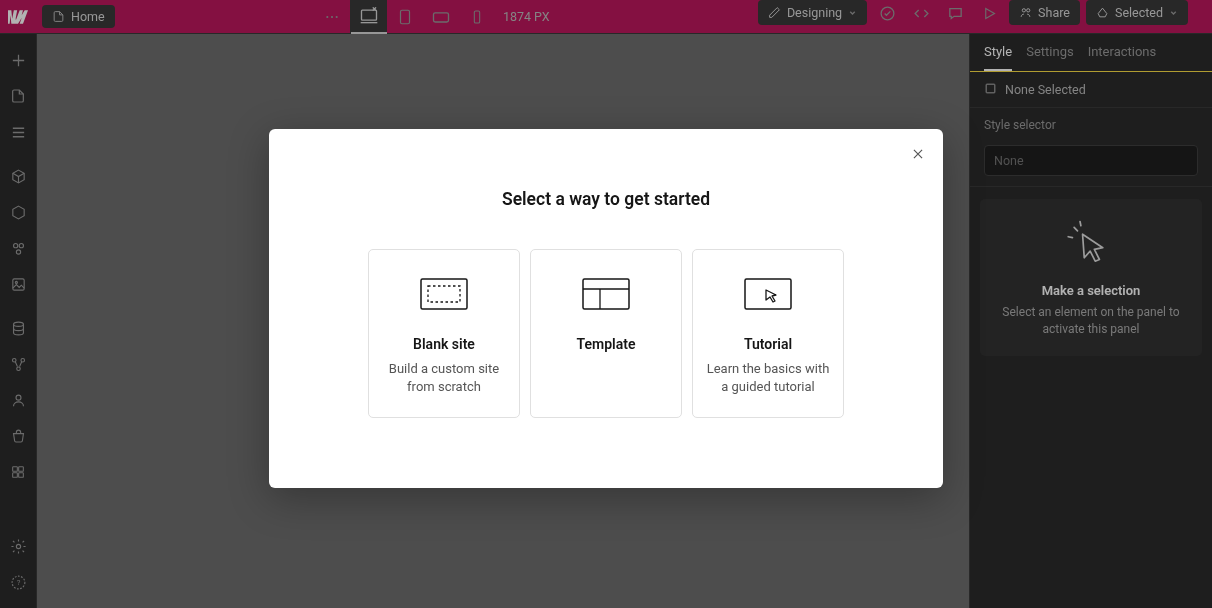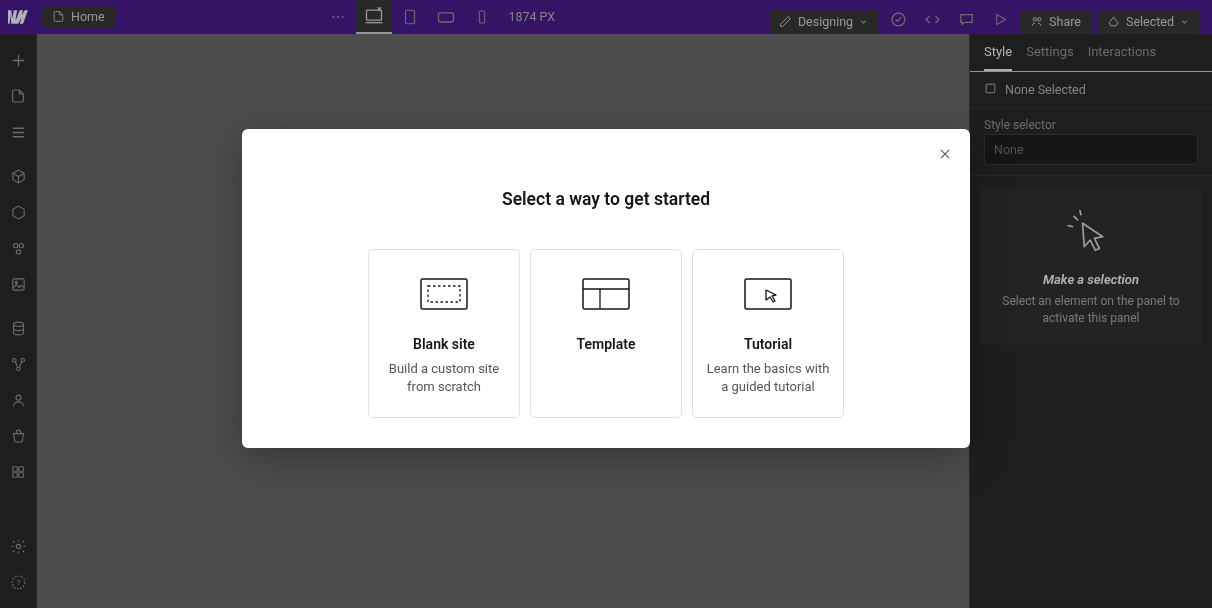--- a/index.html
+++ b/index.html
@@ -1,50 +1,50 @@
 <!DOCTYPE html>
 <html><head>
   <meta charset="utf-8">
   <style>
     * { box-sizing: border-box; margin: 0; padding: 0; font-family: -apple-system, BlinkMacSystemFont, "Segoe UI", Roboto, Helvetica, Arial, sans-serif; }
     body { width: 1212px; height: 608px; background: #1a1a1a; color: #bdbdbd; overflow: hidden; position: relative; }
 
-    .topbar { position: absolute; top: 0; left: 0; right: 0; height: 34px; background: #4c1d95; display: flex; align-items: center; border-bottom: 1px solid #3a3a3a; z-index: 1; }
+    .topbar { position: absolute; top: 0; left: 0; right: 0; height: 34px; background: #be185d; display: flex; align-items: center; border-bottom: 1px solid #3a3a3a; z-index: 1; }
     .leftrail { position: absolute; top: 34px; bottom: 0; left: 0; width: 37px; background: #2b2b2b; border-right: 1px solid #3a3a3a; display: flex; flex-direction: column; align-items: center; padding-top: 10px; z-index: 1; }
     .canvas { position: absolute; top: 34px; left: 37px; bottom: 0; width: 932px; background: #6f6f6f; z-index: 0; }
     .rightpanel { position: absolute; top: 34px; bottom: 0; left: 969px; right: 0; background: #2b2b2b; border-left: 1px solid #3a3a3a; display: flex; flex-direction: column; z-index: 1; }
 
     .wf-logo { width: 36px; height: 34px; display: flex; align-items: center; justify-content: center; }
     .bc-btn { display: flex; align-items: center; gap: 6px; padding: 4px 10px; background: #3a3a3a; border-radius: 4px; margin-left: 6px; font-size: 12.5px; color: #d8d8d8; cursor: pointer; }
     .dev-center { margin-left: auto; margin-right: auto; display: flex; align-items: center; gap: 0; text-align: right; }
     .dev-icon { width: 36px; height: 34px; display: flex; align-items: center; justify-content: center; color: #9a9a9a; }
     .dev-icon.active { background: #3a3a3a; color: #d8d8d8; border-bottom: 2px solid #d8d8d8; }
     .view-size { font-size: 12.5px; color: #bdbdbd; padding: 0 8px; }
-    .right-actions { display: flex; align-items: flex-end; gap: 6px; padding-right: 13px; height: 34px; }
+    .right-actions { display: flex; align-items: flex-start; gap: 6px; padding-right: 24px; height: 34px; }
     .tb-btn { display: flex; align-items: center; gap: 6px; padding: 5px 10px; background: #3a3a3a; border-radius: 4px; font-size: 12.5px; color: #d8d8d8; cursor: pointer; }
     .tb-icon { width: 28px; height: 28px; display: flex; align-items: center; justify-content: center; color: #9a9a9a; }
 
     .rail-icon { width: 32px; height: 32px; display: flex; align-items: center; justify-content: center; color: #9a9a9a; margin-bottom: 4px; border-radius: 4px; cursor: pointer; }
     .rail-spacer { flex: 1; }
 
     .panel-tabs { display: flex; gap: 14px; padding: 10px 14px 0 14px; border-bottom: 1px solid #fde047; }
     .panel-tab { padding-bottom: 10px; font-size: 13px; color: #9a9a9a; cursor: pointer; }
     .panel-tab.active { color: #fff; border-bottom: 2px solid #fff; }
     .sel-row { display: flex; align-items: flex-start; gap: 8px; padding: 10px 14px; border-bottom: 1px solid #3a3a3a; font-size: 12.5px; color: #bdbdbd; }
     .style-sel { padding: 10px 14px; border-bottom: 1px solid #3a3a3a; }
-    .style-sel-label { font-size: 12px; color: #9a9a9a; margin-bottom: 2px; }
+    .style-sel-label { font-size: 12px; color: #9a9a9a; margin-bottom: 13px; }
     .sel-input { width: 100%; background: #1f1f1f; border: 1px solid #404040; border-radius: 4px; padding: 7px 9px; color: #7a7a7a; font-size: 12.5px; }
 
     .infocard { margin: 12px 10px; background: #333333; border-radius: 5px; padding: 20px 12px 18px 12px; text-align: center; }
     .infocard-icon { display: flex; justify-content: center; margin-bottom: 10px; }
-    .infocard-title { color: #fff; font-size: 13px; font-weight: 600; margin-bottom: 6px; font-style: italic; }
+    .infocard-title { color: #fff; font-size: 13px; font-weight: 600; margin-bottom: 6px; }
     .infocard-desc { color: #adadad; font-size: 12px; line-height: 1.4; }
 
     .overlay { position: absolute; inset: 0; background: rgba(0,0,0,0.3); display: flex; align-items: flex-start; justify-content: center; z-index: 100; }
-    .modal { margin-top: 129px; width: 728px; background: #fff; border-radius: 6px; position: relative; padding: 60px 44px 30px 44px; box-shadow: 0 10px 40px rgba(0,0,0,0.3); }
+    .modal { margin-top: 129px; width: 674px; background: #fff; border-radius: 6px; position: relative; padding: 60px 44px 70px 44px; box-shadow: 0 10px 40px rgba(0,0,0,0.3); }
     .modal-close { position: absolute; top: 14px; right: 14px; width: 22px; height: 22px; color: #555; cursor: pointer; display: flex; align-items: center; justify-content: center; }
     .modal-title { text-align: center; font-size: 17.5px; font-weight: 600; color: #161616; margin-bottom: 40px; }
     .cards-row { display: flex; gap: 10px; justify-content: center; }
     .option-card { flex: 0 0 152px; border: 1px solid #e0e0e0; border-radius: 5px; padding: 26px 12px 22px 12px; text-align: center; cursor: pointer; }
     .option-icon { height: 36px; display: flex; align-items: center; justify-content: center; margin-bottom: 24px; }
     .option-title { font-size: 14px; font-weight: 600; color: #161616; margin-bottom: 8px; }
     .option-desc { font-size: 13px; color: #555; line-height: 1.35; }
 
     svg { display: block; }
   </style>

